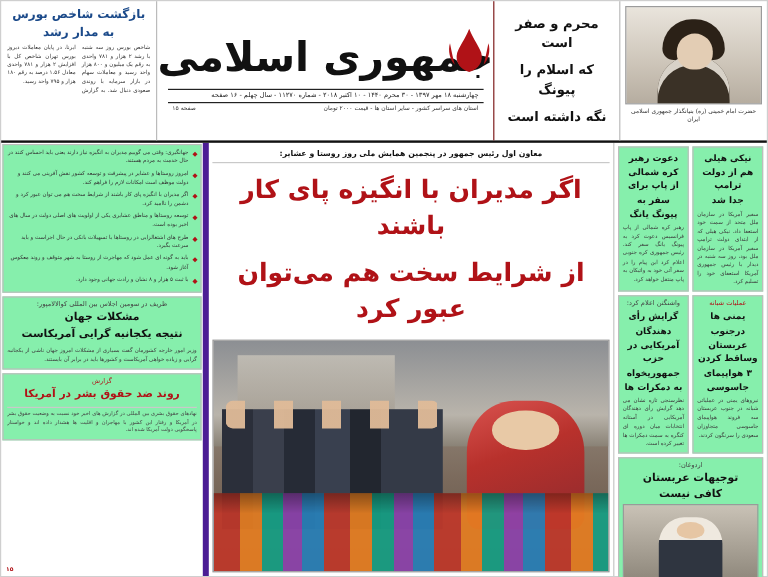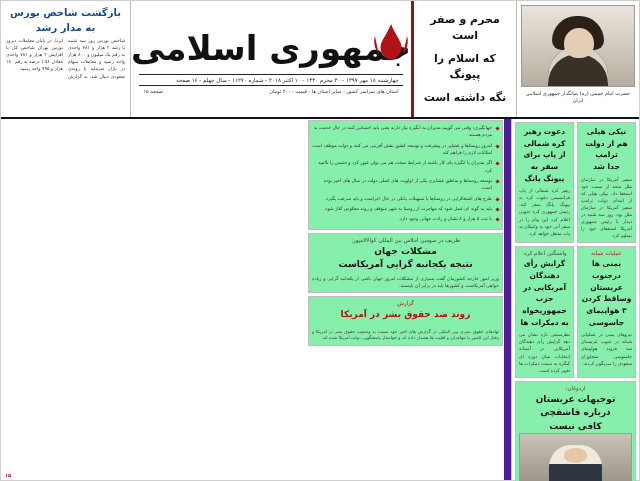--- a/index.html
+++ b/index.html
@@ -57,21 +57,21 @@
     position:absolute;left:42px;top:22px;width:30px;height:30px;
     background:#e3cdb4;border-radius:50% 50% 45% 45%;z-index:2;
   }
   .mh-caption{
     font-size:5px;line-height:1.45;color:#333;text-align:center;
     margin-top:3px;
   }
   .mh-headline-col{
     width:118px;
     box-sizing:border-box;
-    border-left:3px solid #7f1d1d;
+    border-left:1px solid #7f1d1d;
     padding:12px 8px;
     display:flex;flex-direction:column;justify-content:center;gap:6px;
   }
   .mh-headline-col .ln{
     font-size:11px;font-weight:bold;color:#111;text-align:center;line-height:1.5;
   }
   .mh-center{
     flex:1;
     display:flex;flex-direction:column;align-items:center;justify-content:center;
     position:relative;
@@ -121,21 +121,21 @@
   }
   .col{box-sizing:border-box;}
   .col-right{
     width:128px;border-left:1px solid #c6c6c6;padding:3px;
     display:flex;flex-direction:column;gap:3px;
   }
   .col-mid{
     flex:1;padding:3px;display:flex;flex-direction:column;
   }
   .col-left{
-    width:204px;border-right:7px solid #4c1d95;padding:1px;
+    width:173px;border-right:5px solid #4c1d95;padding:1px;
     display:flex;flex-direction:column;gap:3px;
   }
   .box{
     border:1px solid #bdbdbd;padding:3px;box-sizing:border-box;background:#86efac;
   }
   .box-title{
     font-size:9px;font-weight:bold;color:#111;text-align:center;line-height:1.5;
   }
   .box-title.red{color:#b01217;}
   .kicker{
@@ -281,31 +281,42 @@
           <div class="mini-title">گرایش رأی دهندگان</div>
           <div class="mini-title">آمریکایی در حزب</div>
           <div class="mini-title">جمهوریخواه به دمکرات ها</div>
           <div class="boxtext">نظرسنجی تازه نشان می دهد گرایش رأی دهندگان آمریکایی در آستانه انتخابات میان دوره ای کنگره به سمت دمکرات ها تغییر کرده است.</div>
         </div>
       </div>
 
       <div class="box">
         <div class="kicker dark">اردوغان:</div>
         <div class="box-title">توجیهات عربستان</div>
-        <div class="box-title">درباره قاشقچی</div>
         <div class="box-title">کافی نیست</div>
         <div class="photo-sm">
             <div class="man"></div>
           </div>
 
       </div>
 
       <div class="pgnum">۱۵</div>
     </div>
 
+    <div class="col col-mid">
+      <div class="lead-kicker">معاون اول رئیس جمهور در پنجمین همایش ملی روز روستا و عشایر:</div>
+      <div class="lead-head">اگر مدیران با انگیزه پای کار باشند</div>
+      <div class="lead-head" style="padding-top:0">از شرایط سخت هم می‌توان عبور کرد</div>
+      <div class="lead-photo">
+        <div class="lp-wall"></div>
+        <div class="lp-people"></div>
+        <div class="lp-heads"></div>
+        <div class="lp-woman"></div>
+        <div class="lp-table"></div>
+      </div>
+    </div>
 
     <div class="col col-left">
 
       <div class="box">
         <div class="bullets">
           <div>جهانگیری: وقتی می گوییم مدیران به انگیزه نیاز دارند یعنی باید احساس کنند در حال خدمت به مردم هستند.</div>
           <div>امروز روستاها و عشایر در پیشرفت و توسعه کشور نقش آفرینی می کنند و دولت موظف است امکانات لازم را فراهم کند.</div>
           <div>اگر مدیران با انگیزه پای کار باشند از شرایط سخت هم می توان عبور کرد و دشمن را ناامید کرد.</div>
           <div>توسعه روستاها و مناطق عشایری یکی از اولویت های اصلی دولت در سال های اخیر بوده است.</div>
           <div>طرح های اشتغالزایی در روستاها با تسهیلات بانکی در حال اجراست و باید سرعت بگیرد.</div>

